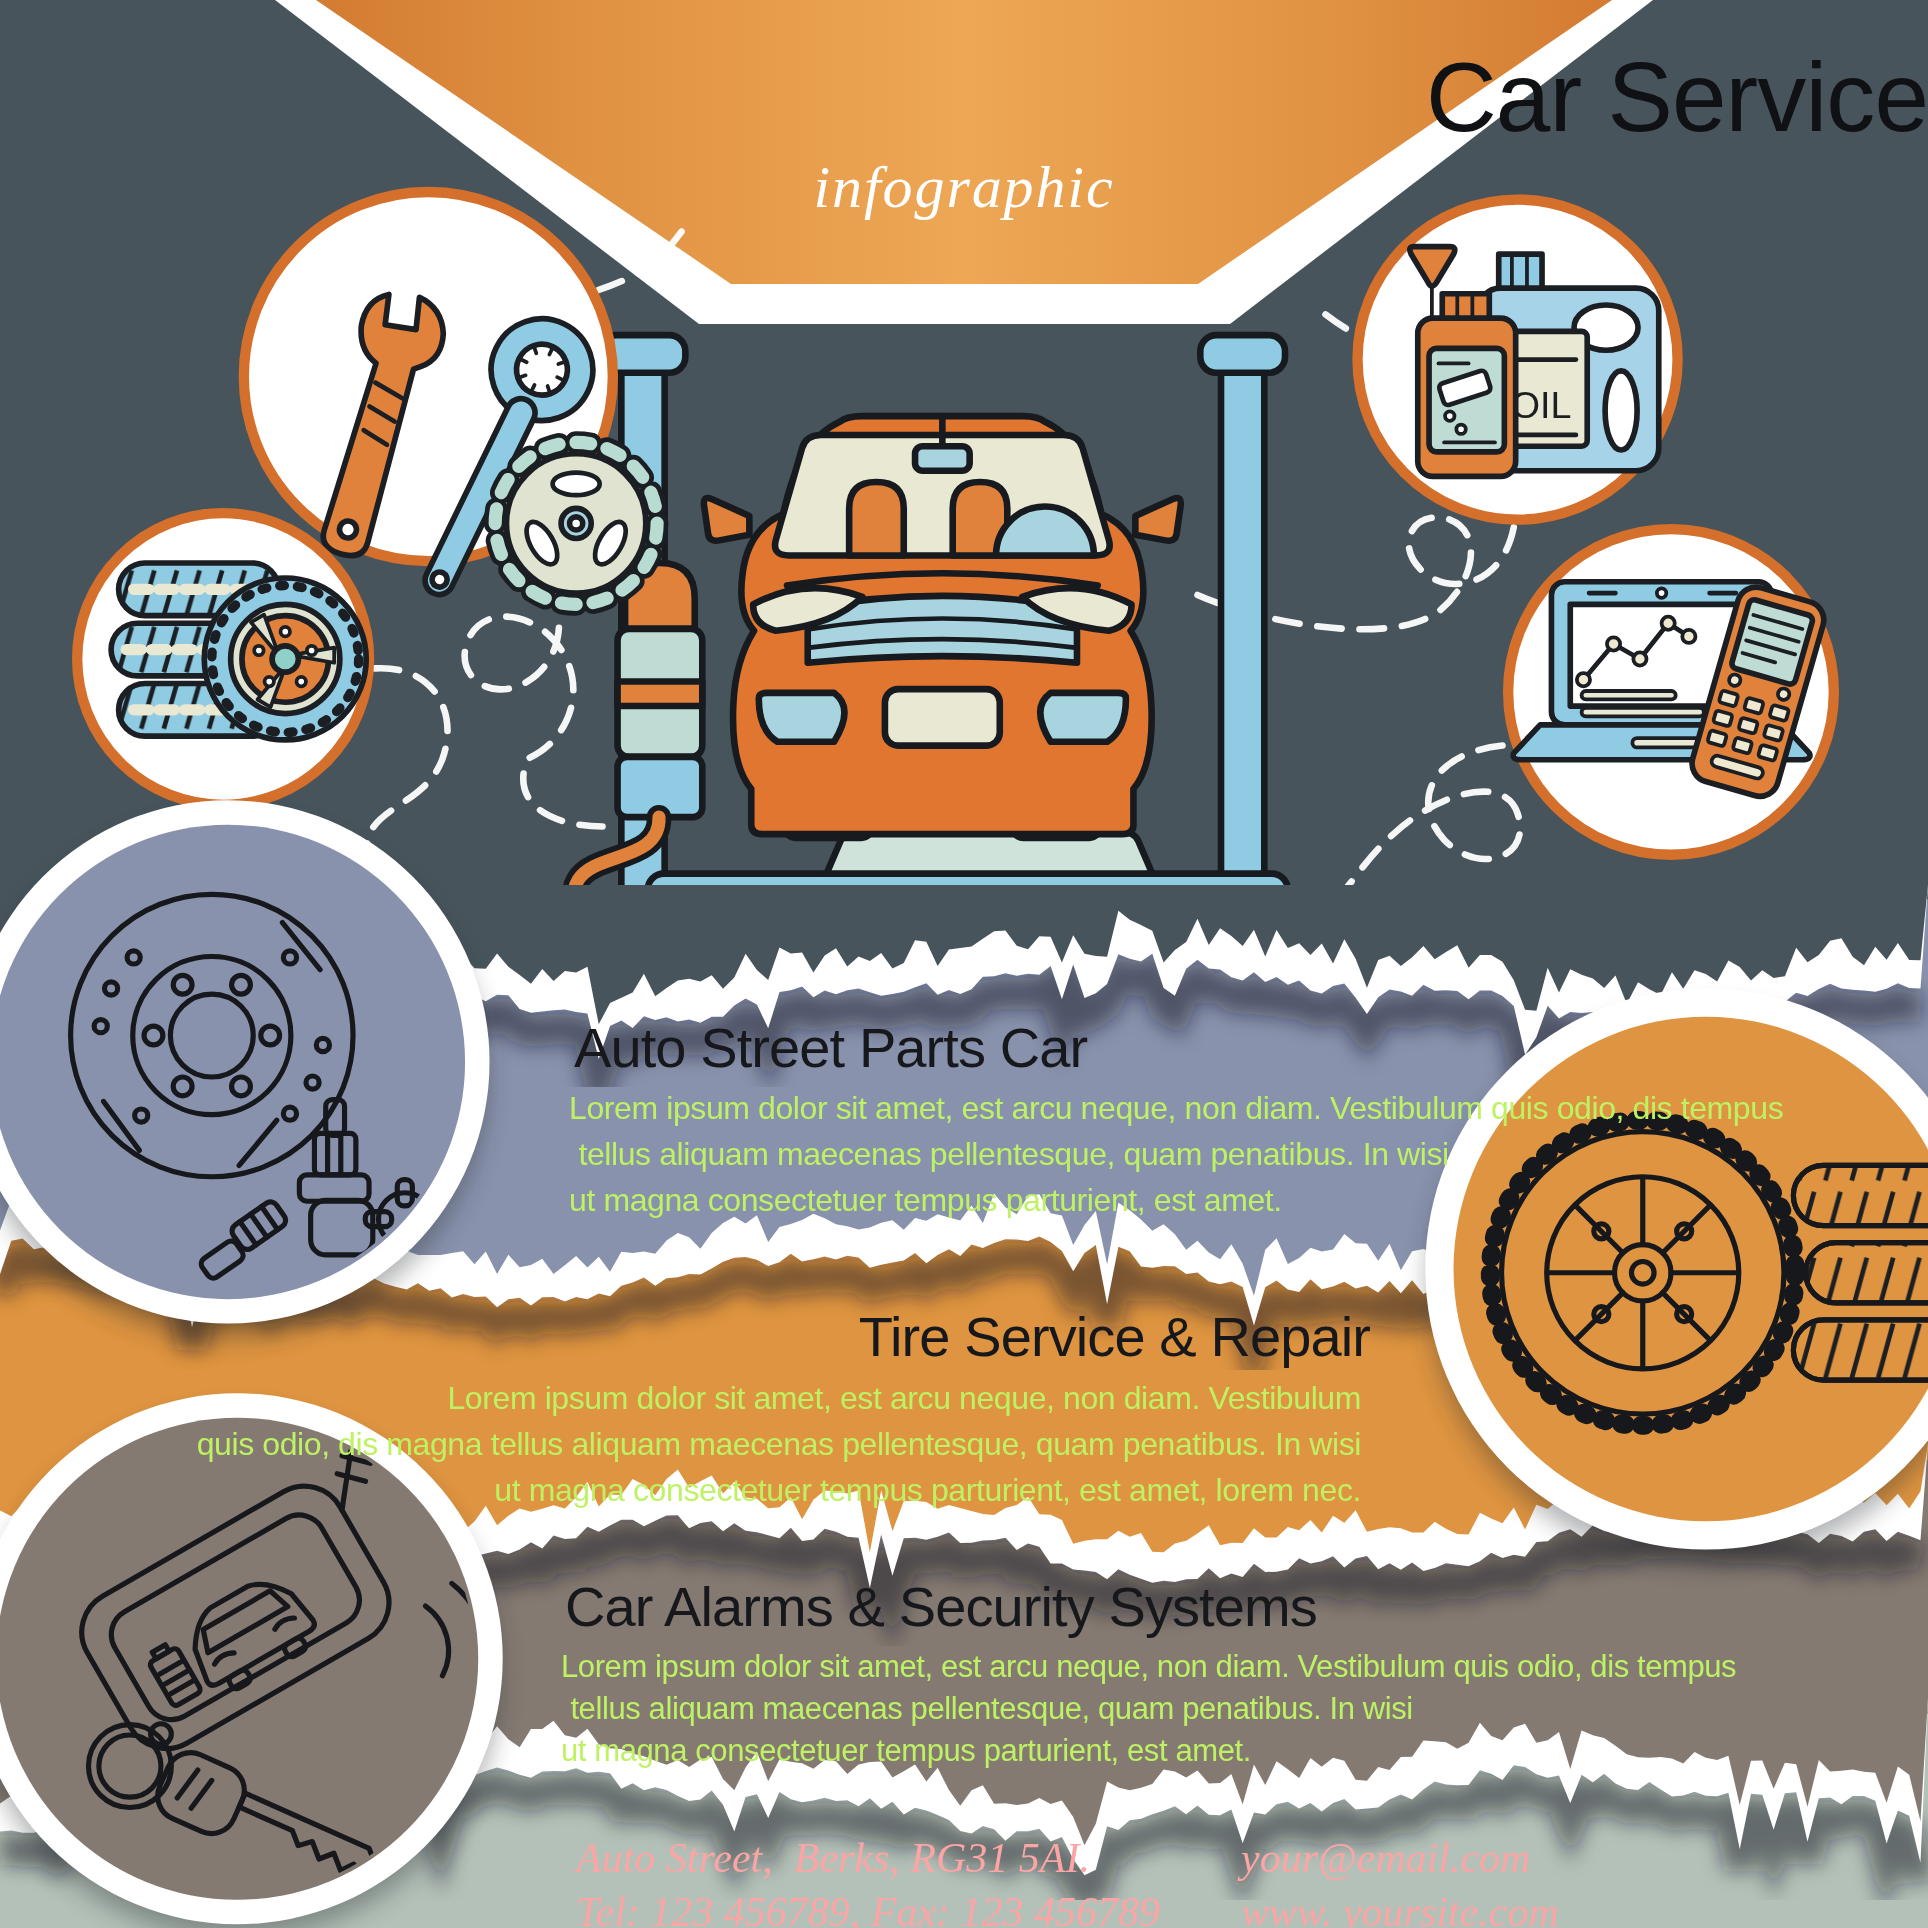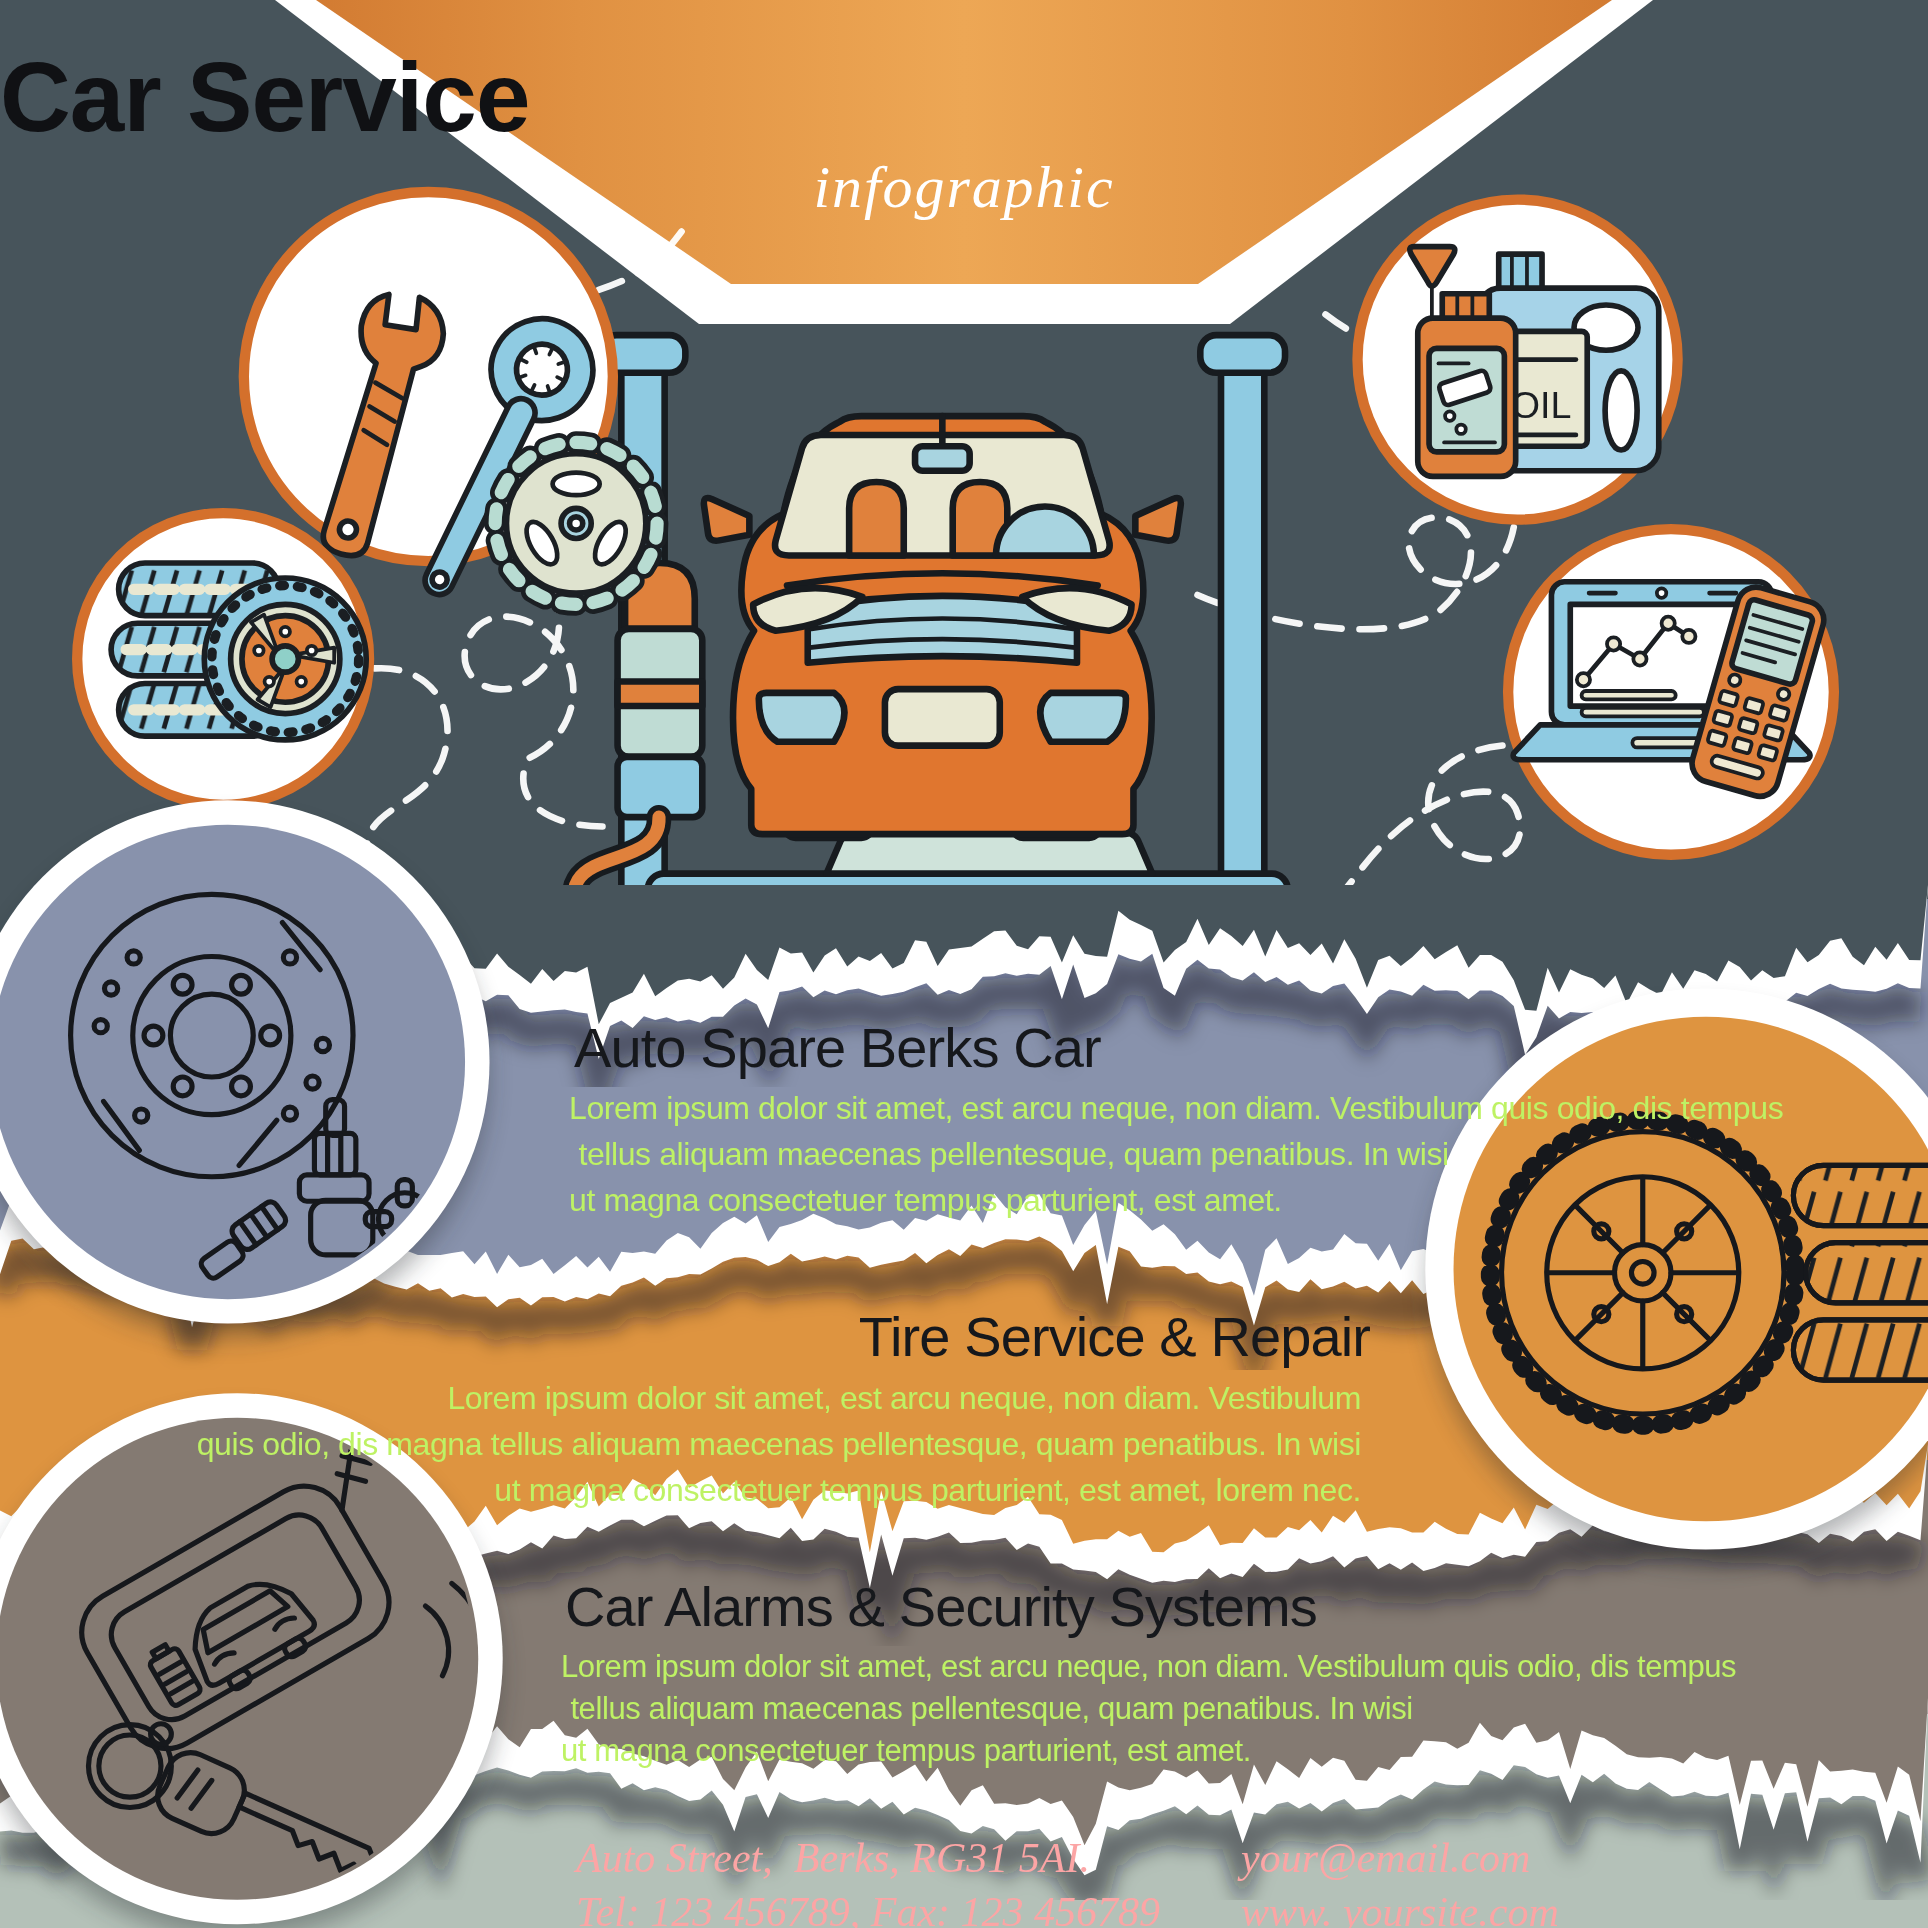--- a/index.html
+++ b/index.html
@@ -3,21 +3,21 @@
 <meta charset="utf-8">
 <style>
   html,body{margin:0;padding:0;background:#47545b;}
   #poster{position:relative;width:1928px;height:1928px;overflow:hidden;background:#47545b;
           font-family:"Liberation Sans",sans-serif;}
   .abs{position:absolute;}
   .clip{position:absolute;inset:0;}
   #band{clip-path:polygon(275px 0,1653px 0,1230px 324px,699px 324px);background:#ffffff;}
   #banner{clip-path:polygon(316px 0,1612px 0,1198px 284px,731px 284px);
           background:linear-gradient(90deg,#c2611f 0%,#e09142 30%,#eda755 50%,#e09142 70%,#c2611f 100%);}
-  .title{width:1928px;text-align:left;color:#101114;font-size:98px;letter-spacing:-0.9px;font-weight:700;}
+  .title{width:1928px;text-align:right;color:#101114;font-size:98px;letter-spacing:-0.9px;font-weight:400;}
   .subtitle{width:1928px;text-align:center;color:#ffffff;font-family:"Liberation Serif",serif;
             font-style:italic;font-size:60px;letter-spacing:1.9px;}
   .sec{position:absolute;left:0;width:1928px;}
   .heading{font-size:56px;letter-spacing:-0.9px;color:#16181c;white-space:nowrap;}
   .bl{font-size:32px;line-height:46px;letter-spacing:-0.4px;color:#bef264;white-space:pre-wrap;}
   .torn{position:absolute;left:0;width:1928px;height:202px;}
   .ftxt{font-family:"Liberation Serif",serif;font-style:italic;font-size:42px;line-height:54px;
         color:#fca5a5;white-space:pre-wrap;}
   svg{display:block;}
 </style>
@@ -434,21 +434,21 @@
         <g transform="rotate(24 214 1906)">
           <rect x="170" y="1868" width="86" height="74" rx="26"></rect>
           <line x1="200" y1="1884" x2="192" y2="1920"></line>
           <line x1="218" y1="1888" x2="210" y2="1924"></line>
           <path d="M256 1886 L400 1886 L414 1900 L406 1916 L392 1908 L382 1920 L368 1906 L356 1918 L342 1904 L330 1914 L318 1902 L256 1902 Z"></path>
         </g>
       </g>
     </g>
   </svg>
 
-  <div class="abs heading" style="left:574px;top:1015px;">Auto Spare Berks Car</div>
+  <div class="abs heading" style="left:574px;top:1015px;">Auto Street Parts Car</div>
   <div class="abs" style="left:569px;top:1085px;width:1318px;">
     <div class="bl">Lorem ipsum dolor sit amet, est arcu neque, non diam. Vestibulum quis odio, dis tempus</div>
     <div class="bl" style="padding-left:9.4px">tellus aliquam maecenas pellentesque, quam penatibus. In wisi</div>
     <div class="bl">ut magna consectetuer tempus parturient, est amet.</div>
   </div>
 
   <div class="abs heading" style="left:9px;top:1304px;width:1361px;text-align:right;">Tire Service &amp; Repair</div>
   <div class="abs" style="left:0;top:1375px;width:1361px;text-align:right;">
     <div class="bl">Lorem ipsum dolor sit amet, est arcu neque, non diam. Vestibulum</div>
     <div class="bl">quis odio, dis magna tellus aliquam maecenas pellentesque, quam penatibus. In wisi</div>

